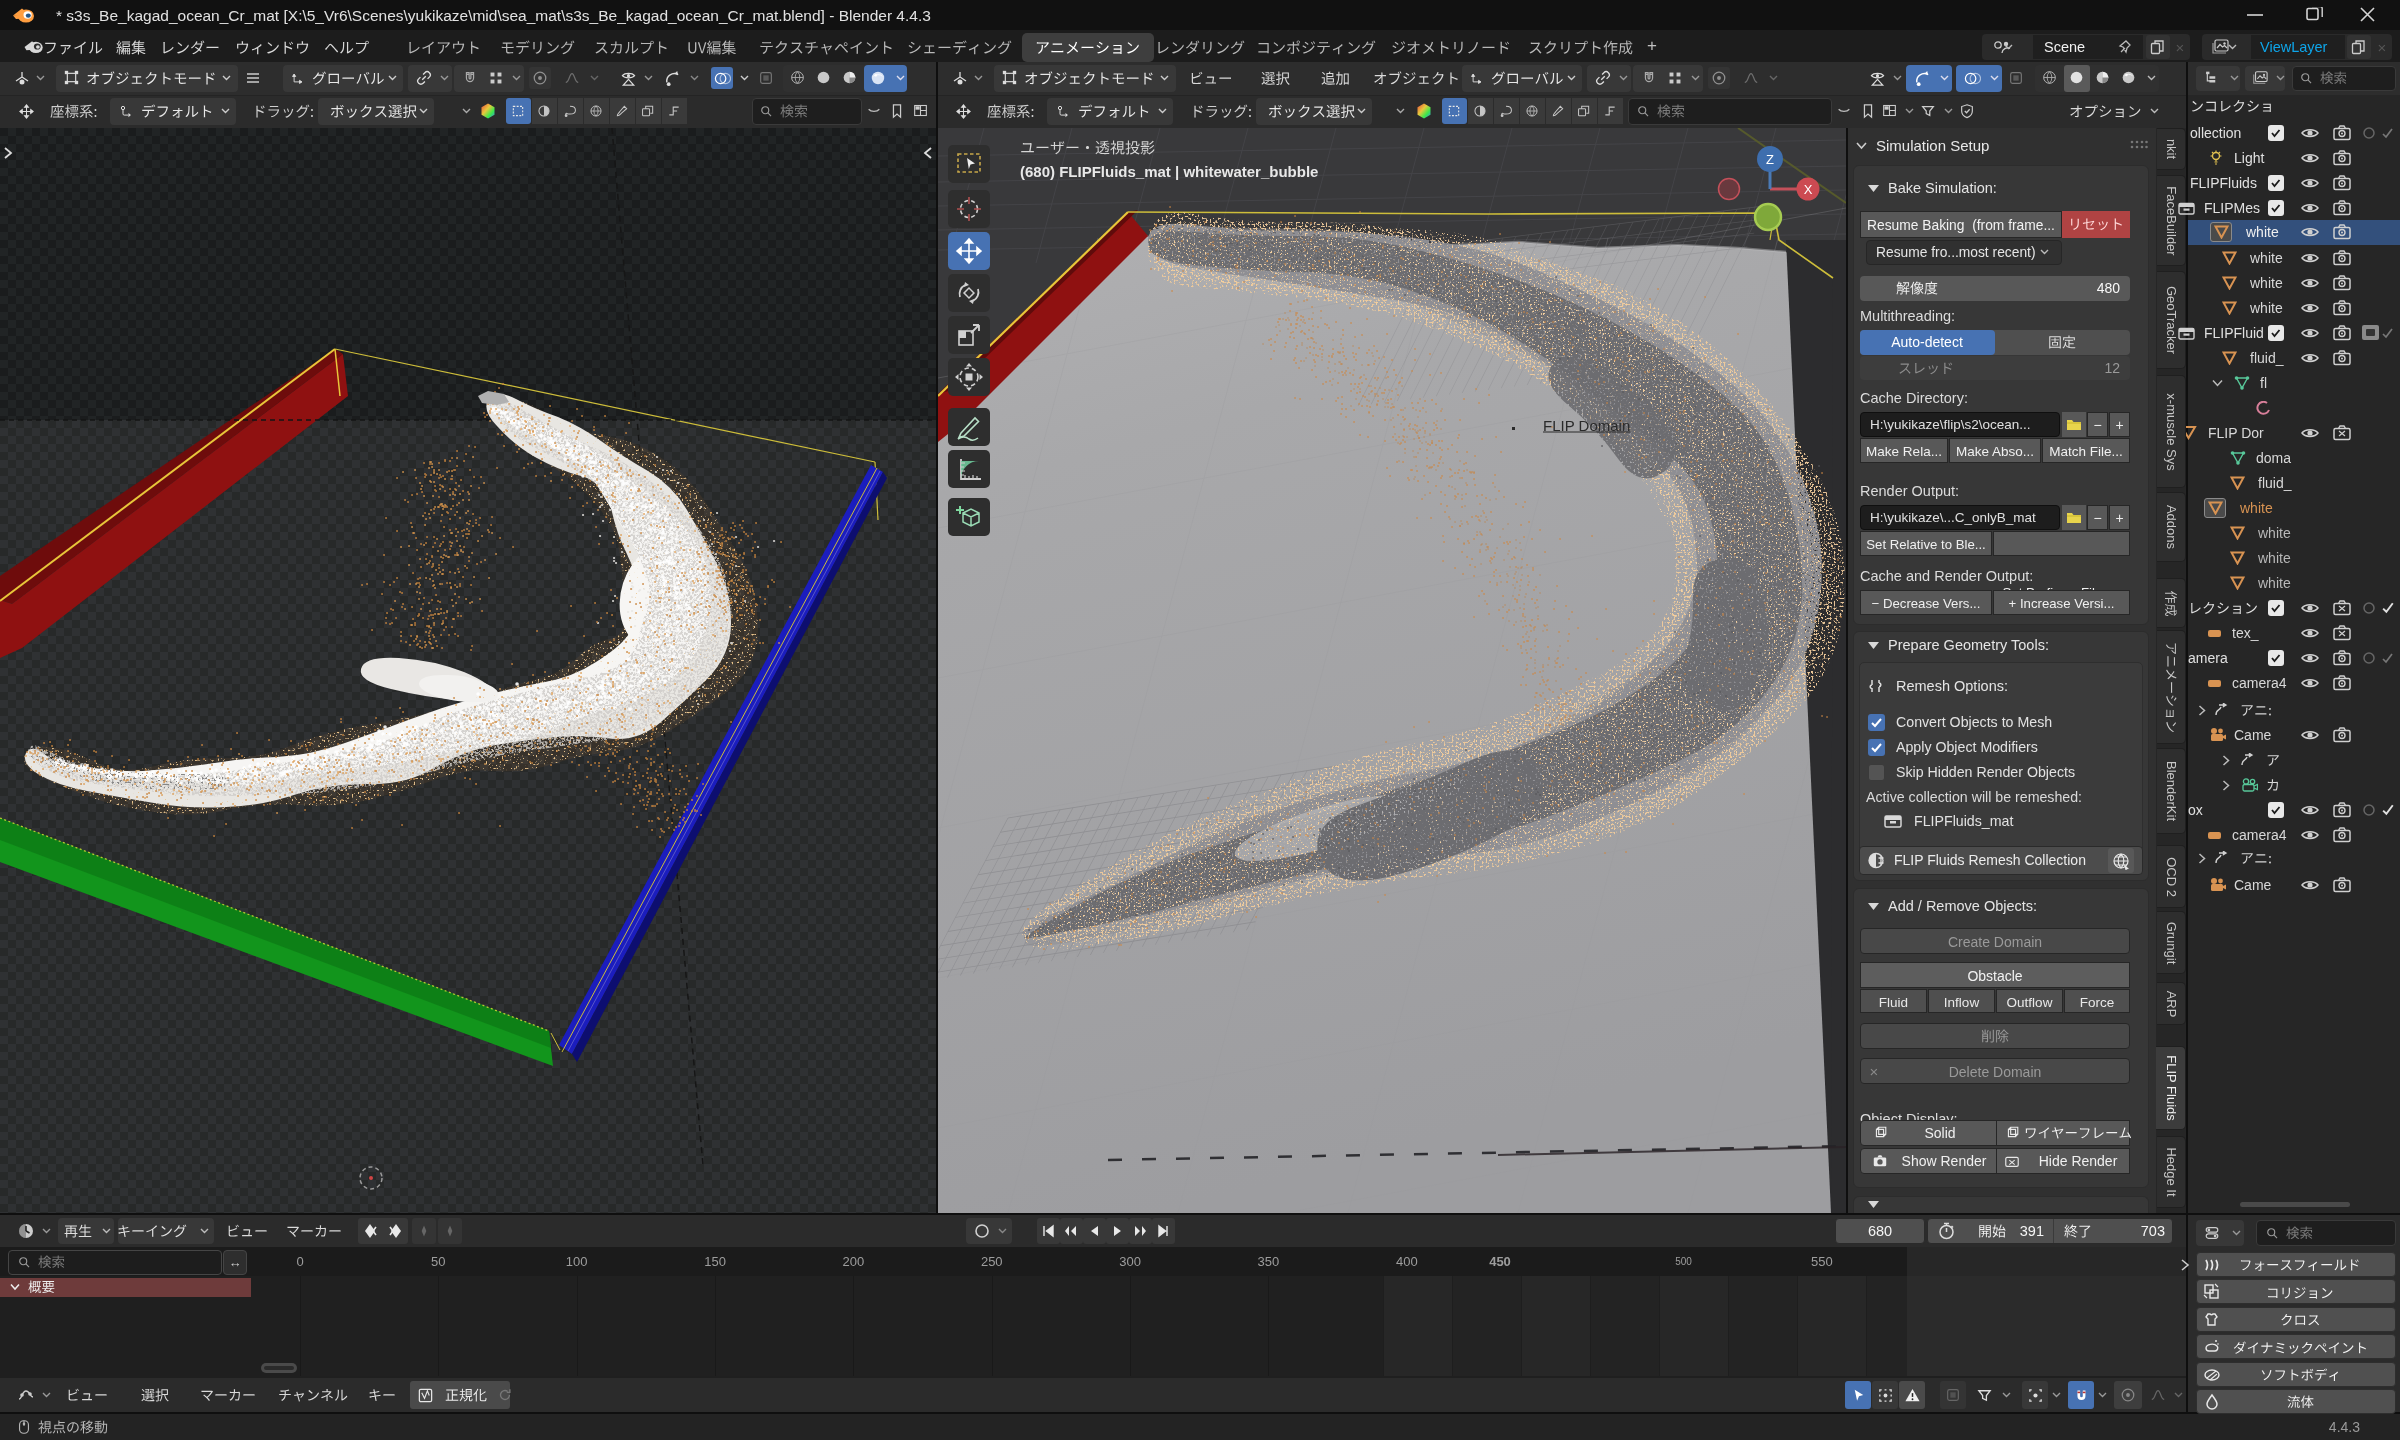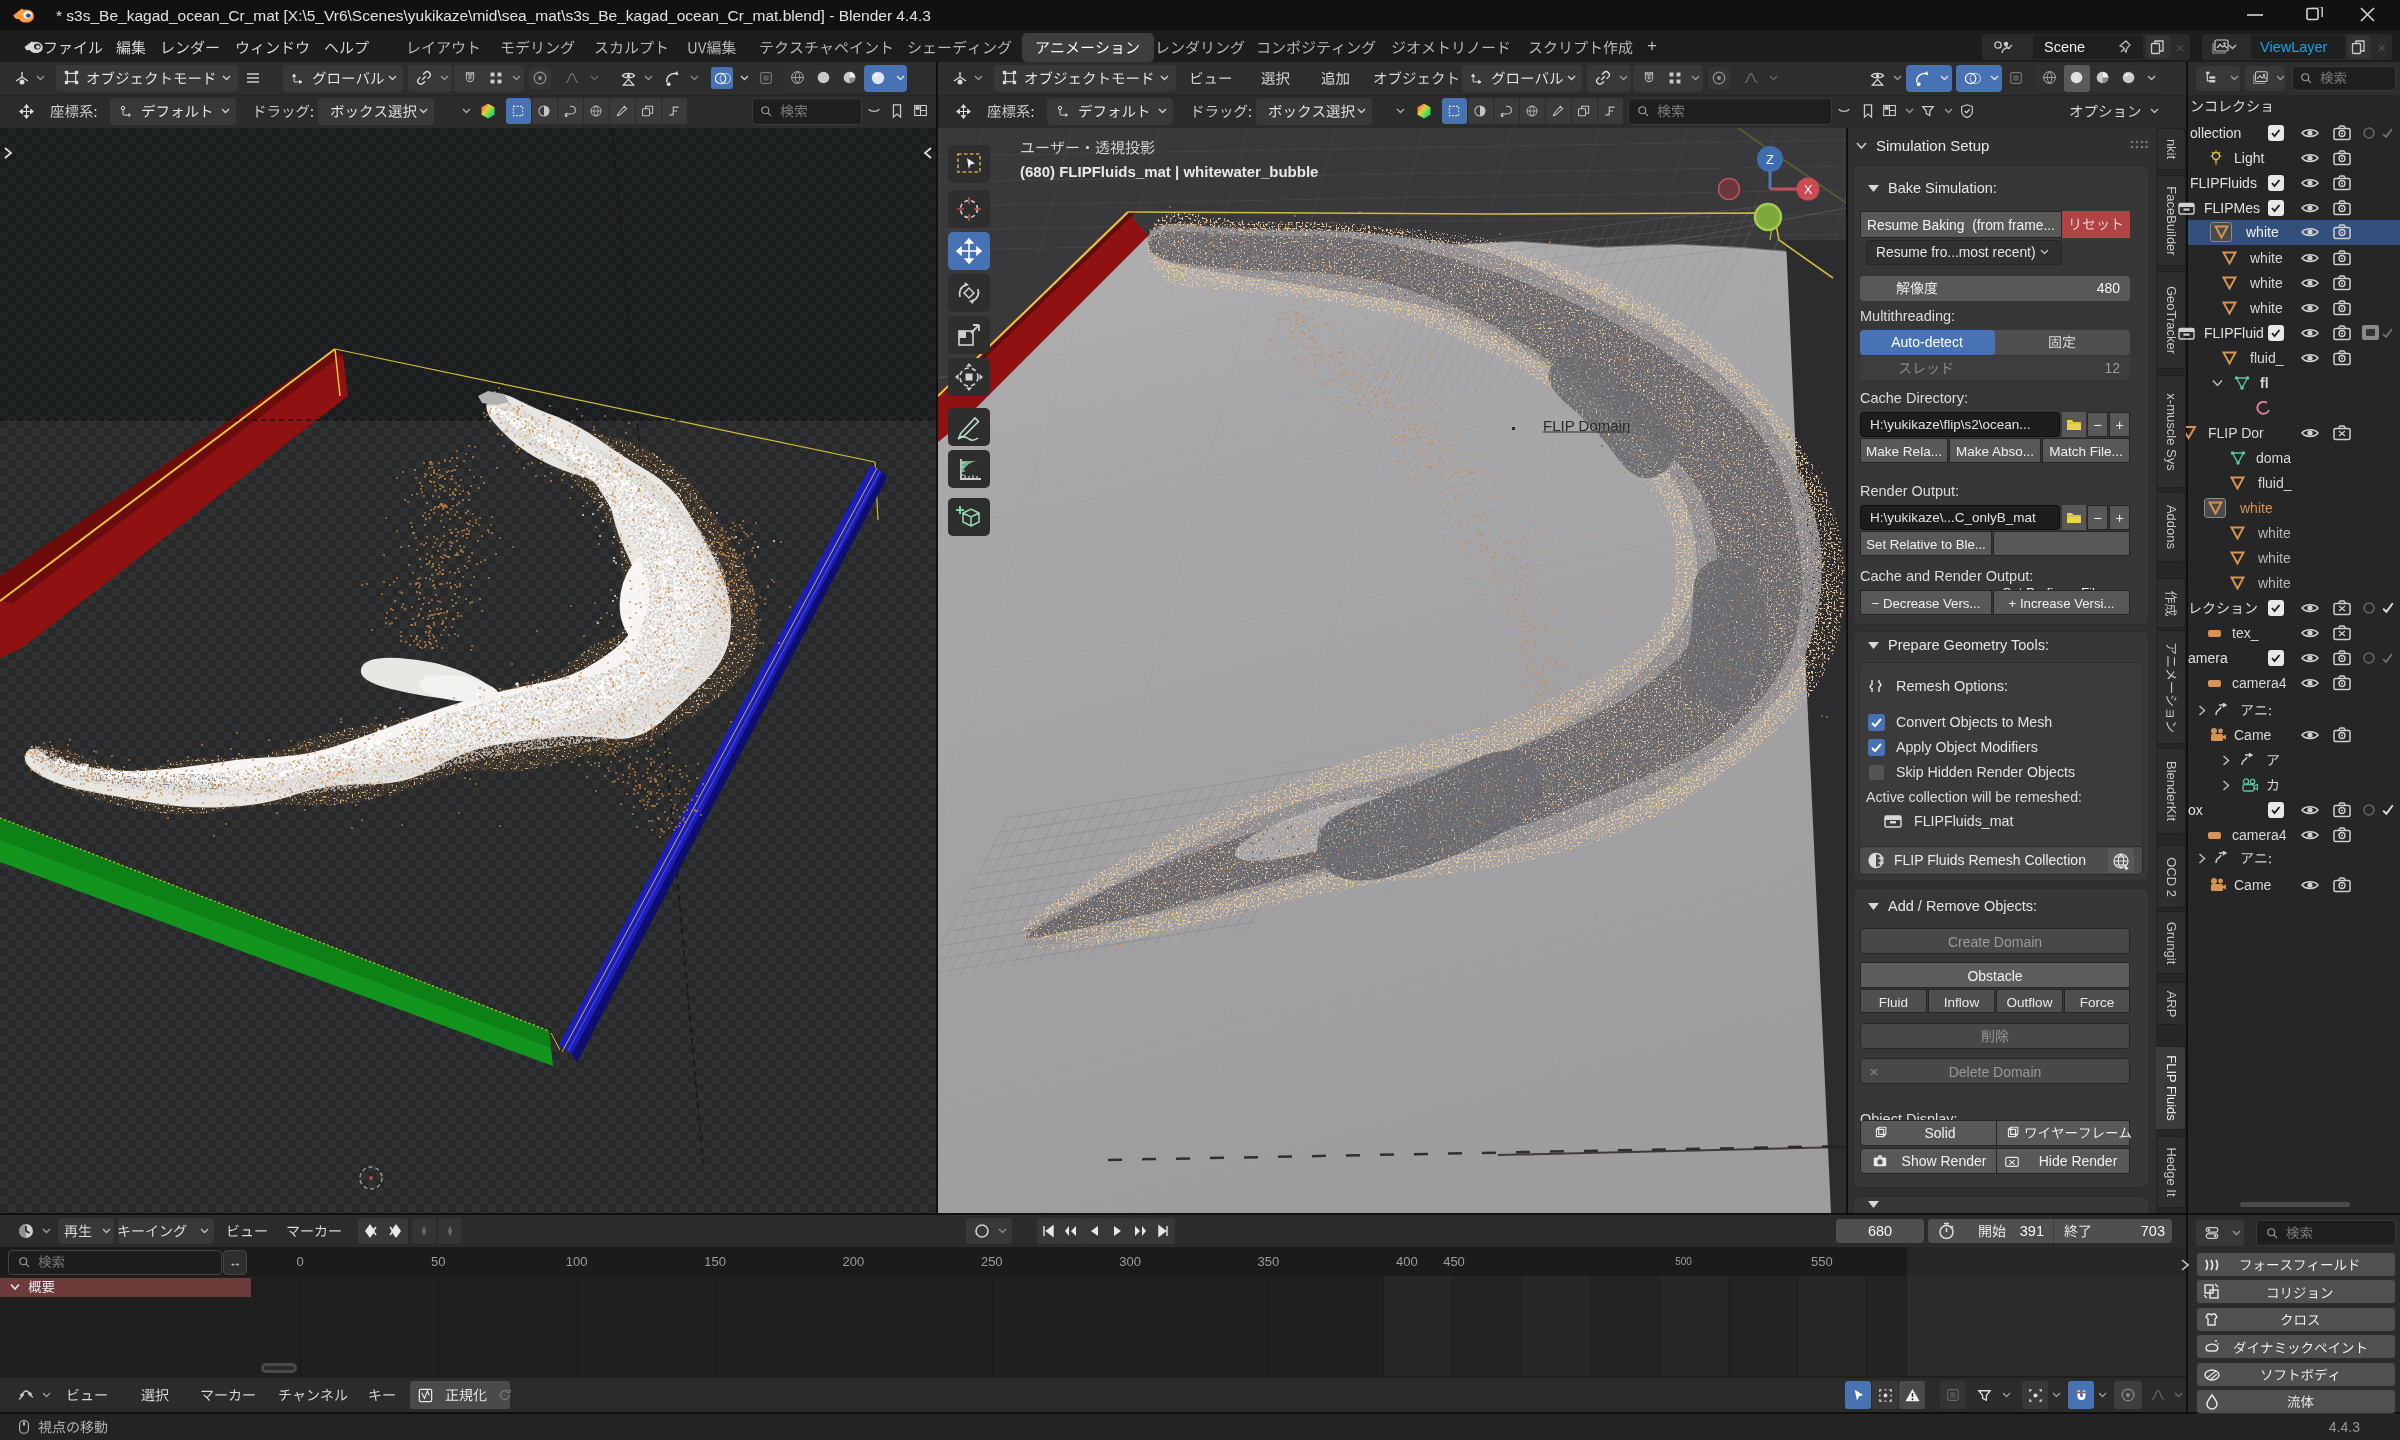--- a/index.html
+++ b/index.html
@@ -1665,21 +1665,21 @@
   </svg>
 <svg class="a" style="left:2234px;top:375px" width="16" height="16" viewBox="0 0 16 16">
     <path d="M2.5 3 H13.5 L8 13 Z" fill="none" stroke="#58c89a" stroke-width="1.4"></path>
     <circle cx="2.5" cy="3" r="1.8" fill="#58c89a"></circle>
     <circle cx="13.5" cy="3" r="1.8" fill="#58c89a"></circle>
     <circle cx="8" cy="13" r="1.8" fill="#58c89a"></circle>
   </svg>
 <svg class="a" style="left:2212px;top:379px" width="11" height="8" viewBox="0 0 11 8">
     <path d="M1 1.5 L5.5 6.5 L10 1.5" stroke="#bbb" stroke-width="1.5" fill="none"></path>
   </svg>
-<span class="e" style="top:383.0px;font-size:14px;color:#d8d8d8;font-weight:700;left:2260px;transform:translateY(-50%);">fl</span>
+<span class="e" style="top:383.0px;font-size:14px;color:#d8d8d8;font-weight:400;left:2260px;transform:translateY(-50%);">fl</span>
 <svg class="a" style="left:2256px;top:401px" width="15" height="14" viewBox="0 0 15 14">
     <path d="M11 2 a6 6 0 1 0 2 7" fill="none" stroke="#d87f9a" stroke-width="2"></path>
   </svg>
 <svg class="a" style="left:2186px;top:425px" width="11" height="16" viewBox="4 0 11 16">
     <path d="M0 2 H13 L6.5 13 Z" fill="none" stroke="#d89352" stroke-width="2"></path>
   </svg>
 <span class="e" style="top:433.0px;font-size:14px;color:#d8d8d8;font-weight:400;left:2208px;transform:translateY(-50%);">FLIP Dor</span>
 <svg class="a" style="left:2300px;top:426px" width="20" height="14" viewBox="0 0 20 14">
     <path d="M2 7 C5 2.5 15 2.5 18 7 C15 11.5 5 11.5 2 7 Z" fill="none" stroke="#d0d0d0" stroke-width="1.5"></path>
     <circle cx="10" cy="7" r="2.6" fill="#d0d0d0"></circle>
@@ -2036,21 +2036,21 @@
 <div class="a" style="left:300px;top:1276px;width:1083px;height:100px;background:#202020;"></div>
 <span class="e" style="top:1261.0px;font-size:13px;color:#9d9d9d;font-weight:400;left:300.0px;transform:translate(-50%,-50%);">0</span>
 <span class="e" style="top:1261.0px;font-size:13px;color:#9d9d9d;font-weight:400;left:438.35px;transform:translate(-50%,-50%);">50</span>
 <span class="e" style="top:1261.0px;font-size:13px;color:#9d9d9d;font-weight:400;left:576.7px;transform:translate(-50%,-50%);">100</span>
 <span class="e" style="top:1261.0px;font-size:13px;color:#9d9d9d;font-weight:400;left:715.05px;transform:translate(-50%,-50%);">150</span>
 <span class="e" style="top:1261.0px;font-size:13px;color:#9d9d9d;font-weight:400;left:853.4px;transform:translate(-50%,-50%);">200</span>
 <span class="e" style="top:1261.0px;font-size:13px;color:#9d9d9d;font-weight:400;left:991.75px;transform:translate(-50%,-50%);">250</span>
 <span class="e" style="top:1261.0px;font-size:13px;color:#9d9d9d;font-weight:400;left:1130.1px;transform:translate(-50%,-50%);">300</span>
 <span class="e" style="top:1261.0px;font-size:13px;color:#9d9d9d;font-weight:400;left:1268.4499999999998px;transform:translate(-50%,-50%);">350</span>
 <span class="e" style="top:1261.0px;font-size:13px;color:#9d9d9d;font-weight:400;left:1406.8px;transform:translate(-50%,-50%);">400</span>
-<span class="e" style="top:1261.0px;font-size:13px;color:#9d9d9d;font-weight:400;left:1454px;transform:translate(-50%,-50%);">450</span>
+<span class="e" style="top:1261.0px;font-size:13px;color:#9d9d9d;font-weight:700;left:1500px;transform:translate(-50%,-50%);">450</span>
 <span class="e" style="top:1261.0px;font-size:10px;color:#9d9d9d;font-weight:400;left:1683.5px;transform:translate(-50%,-50%);">500</span>
 <span class="e" style="top:1261.0px;font-size:13px;color:#9d9d9d;font-weight:400;left:1821.85px;transform:translate(-50%,-50%);">550</span>
 <div class="a" style="left:300px;top:1276px;width:1px;height:100px;background:#191919;"></div>
 <div class="a" style="left:438px;top:1276px;width:1px;height:100px;background:#191919;"></div>
 <div class="a" style="left:577px;top:1276px;width:1px;height:100px;background:#191919;"></div>
 <div class="a" style="left:715px;top:1276px;width:1px;height:100px;background:#191919;"></div>
 <div class="a" style="left:853px;top:1276px;width:1px;height:100px;background:#191919;"></div>
 <div class="a" style="left:992px;top:1276px;width:1px;height:100px;background:#191919;"></div>
 <div class="a" style="left:1130px;top:1276px;width:1px;height:100px;background:#191919;"></div>
 <div class="a" style="left:1268px;top:1276px;width:1px;height:100px;background:#191919;"></div>

